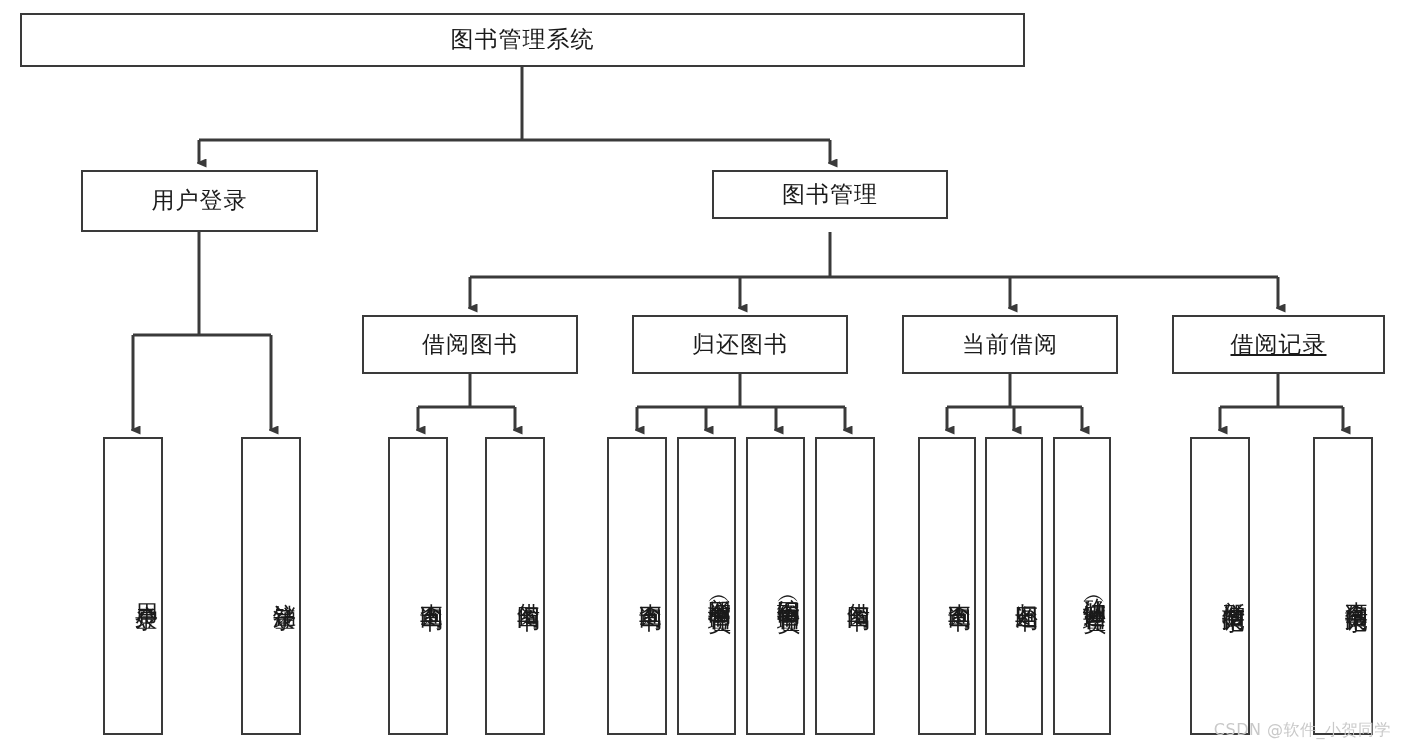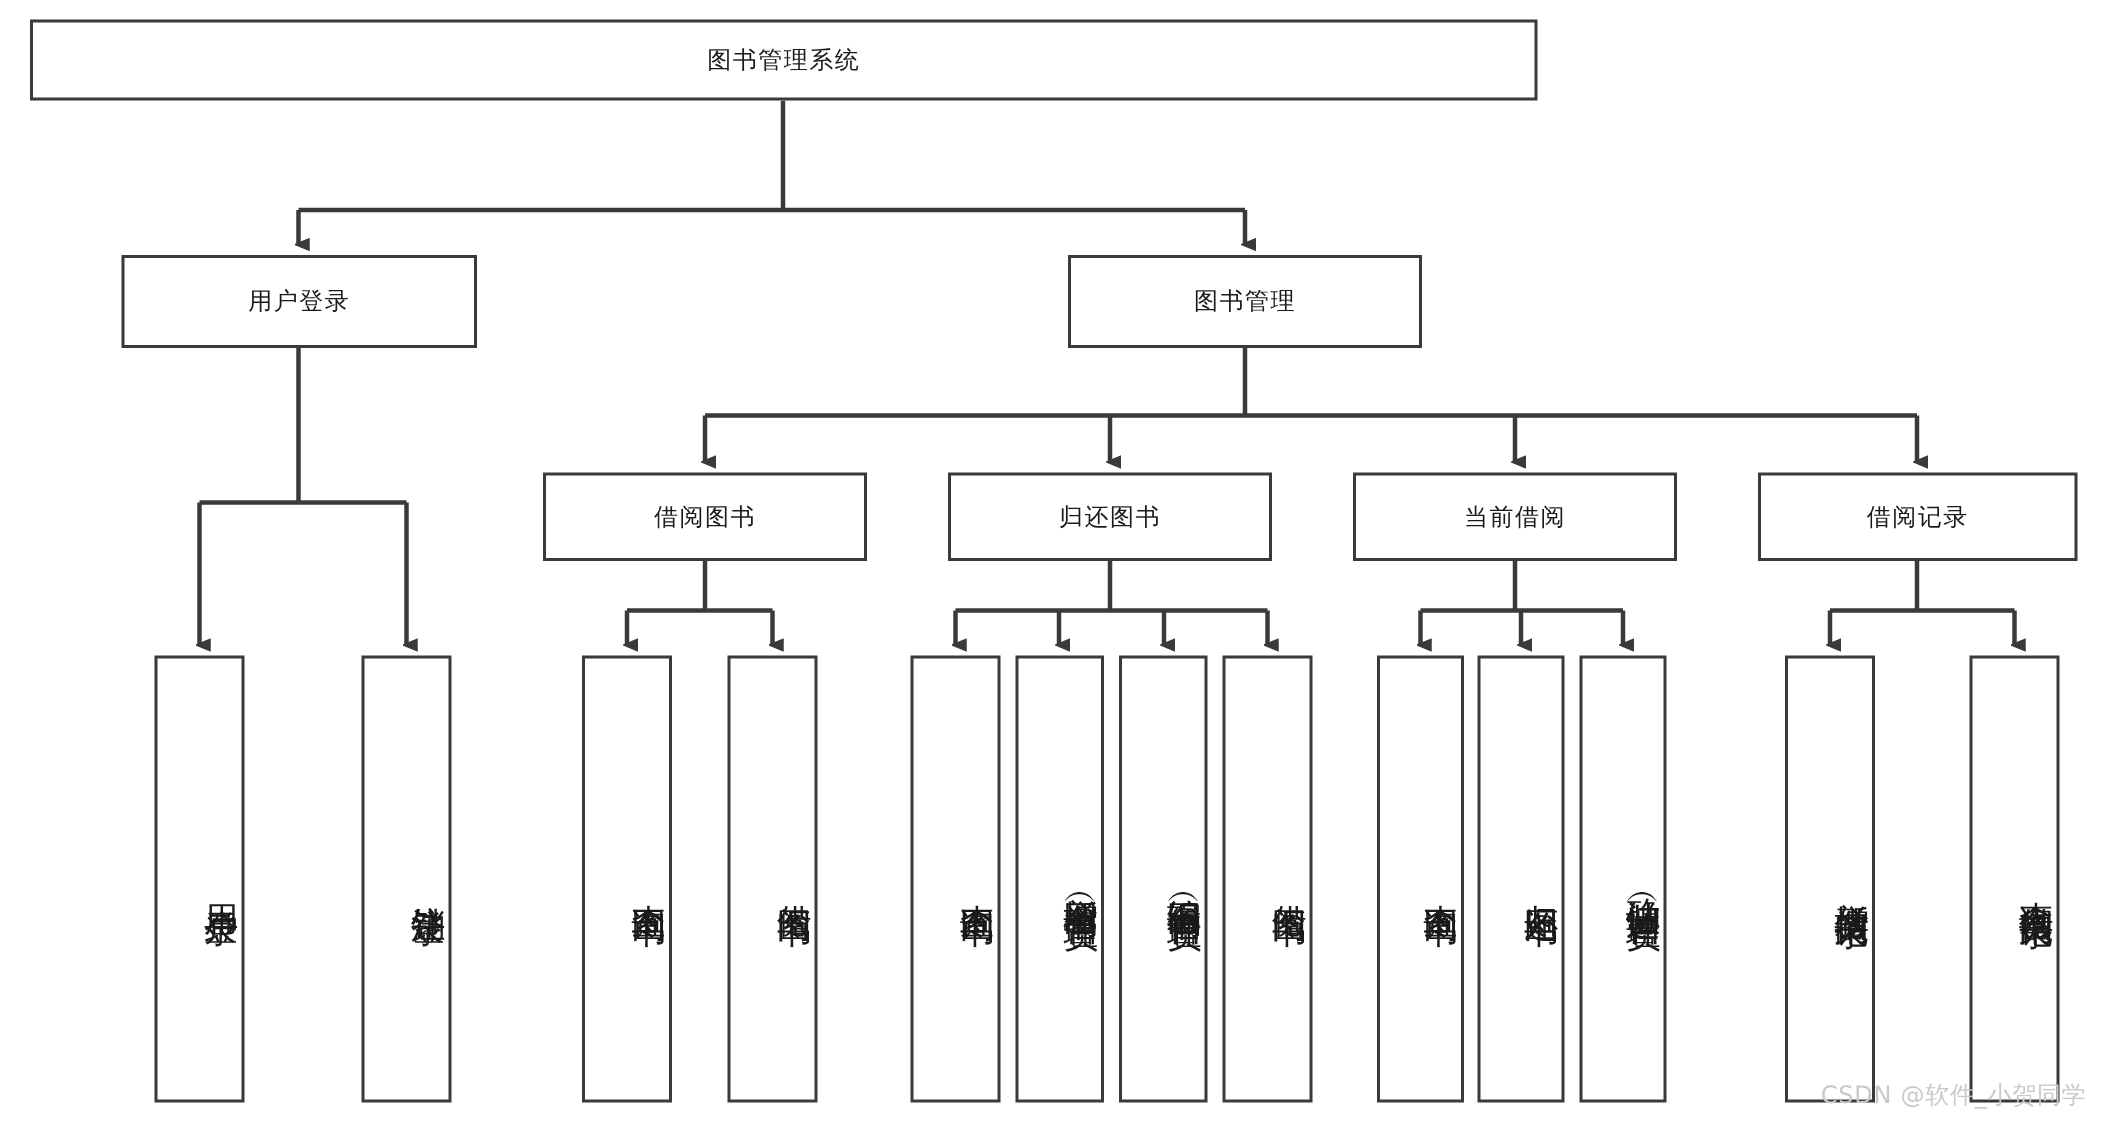--- a/index.html
+++ b/index.html
@@ -21,21 +21,21 @@
     position: absolute;
     box-sizing: border-box;
     border: 2px solid #3a3a3a;
     background: #ffffff;
     display: flex;
     align-items: center;
     justify-content: center;
     color: #1a1a1a;
   }
   .node.horiz {
-    font-size: 16px;
+    font-size: 23px;
     letter-spacing: 1px;
     line-height: 1.2;
   }
   .node.vert {
     writing-mode: vertical-rl;
     text-orientation: upright;
     font-size: 23px;
     letter-spacing: 2px;
     line-height: 1.25;
     padding-top: 6px;
@@ -120,33 +120,33 @@
     </g>
   </svg>
 
   <div id="nodes-layer">
       <div class="node horiz" style="left: 20px; top: 13px; width: 1005px; height: 54px;">
         <span class="node-label">图书管理系统</span>
       </div>
       <div class="node horiz" style="left: 81px; top: 170px; width: 237px; height: 62px;">
         <span class="node-label">用户登录</span>
       </div>
-      <div class="node horiz" style="left: 712px; top: 170px; width: 236px; height: 62px;">
+      <div class="node horiz" style="left: 712px; top: 170px; width: 236px; height: 49px;">
         <span class="node-label">图书管理</span>
       </div>
       <div class="node horiz" style="left: 362px; top: 315px; width: 216px; height: 59px;">
         <span class="node-label">借阅图书</span>
       </div>
       <div class="node horiz" style="left: 632px; top: 315px; width: 216px; height: 59px;">
         <span class="node-label">归还图书</span>
       </div>
       <div class="node horiz" style="left: 902px; top: 315px; width: 216px; height: 59px;">
         <span class="node-label">当前借阅</span>
       </div>
-      <div class="node horiz" style="left: 1172px; top: 315px; width: 213px; height: 59px;">
+      <div class="node horiz" style="left: 1172px; top: 315px; width: 213px; height: 59px; text-decoration: underline;">
         <span class="node-label">借阅记录</span>
       </div>
       <div class="node vert" style="left: 103px; top: 437px; width: 60px; height: 298px;">
         <span class="node-label">用户登录</span>
       </div>
       <div class="node vert" style="left: 241px; top: 437px; width: 60px; height: 298px;">
         <span class="node-label">注销登录</span>
       </div>
       <div class="node vert" style="left: 388px; top: 437px; width: 60px; height: 298px;">
         <span class="node-label">查询图书</span>

